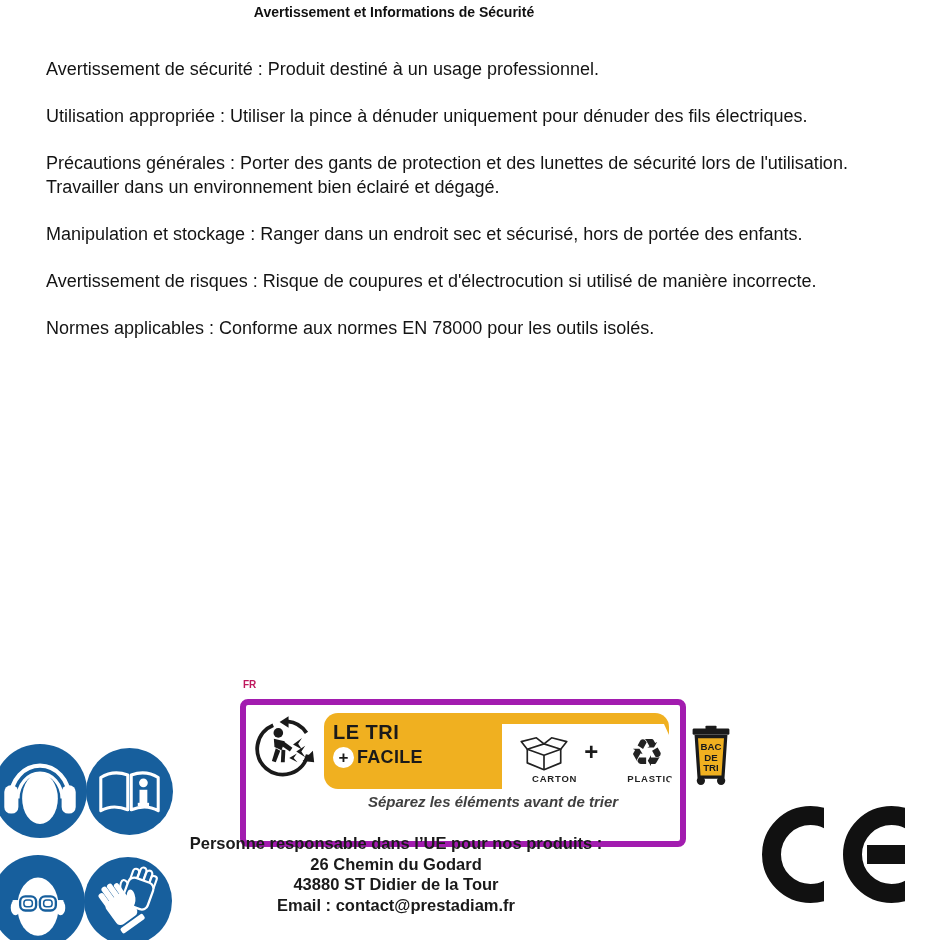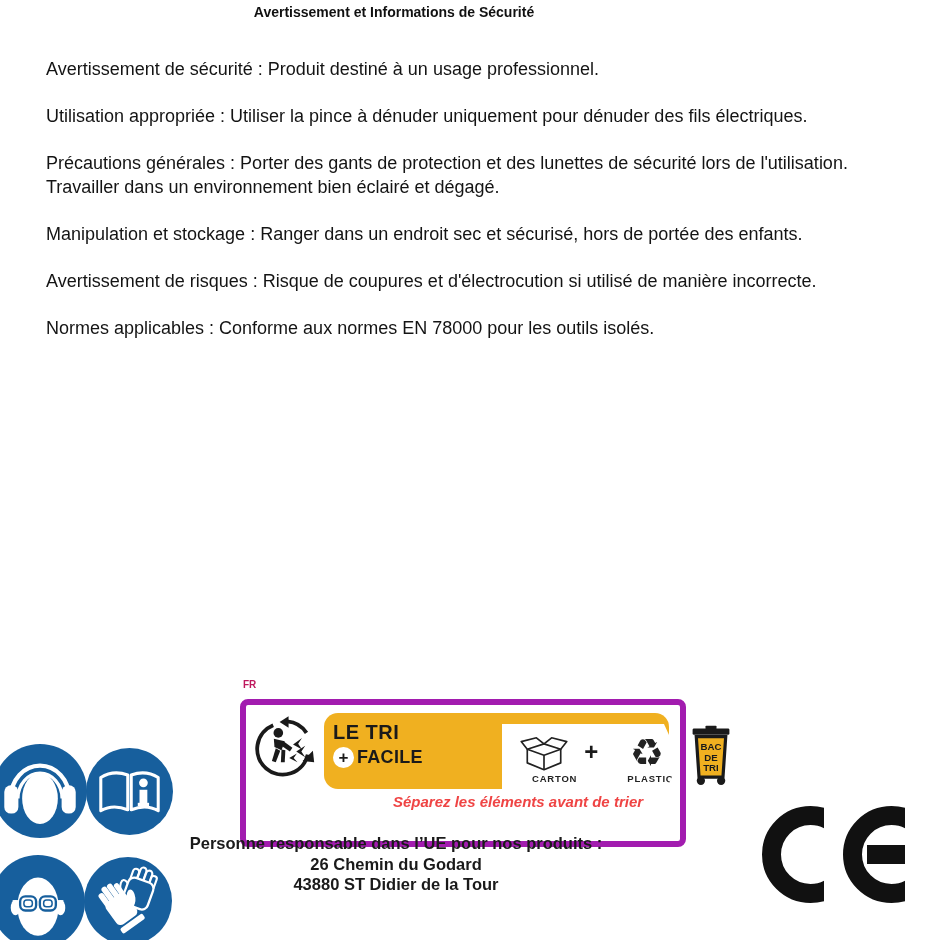--- a/index.html
+++ b/index.html
@@ -49,21 +49,21 @@
     display:flex; align-items:center; justify-content:flex-start;
     padding-left:8px; gap:7px;
   }
   .material { display:flex; flex-direction:column; align-items:center; }
   .material-label { font-size:9.5px; font-weight:bold; letter-spacing:.8px; color:#222; margin-top:1px;margin-left:22px; }
   .materials-plus { font-size:24px; font-weight:bold; color:#1a1a1a; margin-top:-14px; }
   .recycle-glyph { font-size:38px; line-height:38px; color:#222; font-family:"DejaVu Sans", sans-serif; }
   .bin-wrap { position:absolute; left:364px; top:12px; }
   .tri-tagline {
     position:absolute; right:12px; top:88px; width:300px;
-    text-align:center; font-size:15px; font-weight:bold; font-style:italic; color:#ef4444;
+    text-align:left; font-size:15px; font-weight:bold; font-style:italic; color:#404040;
   }
   .address-block {
     position:absolute; left:0; top:833px; width:792px; text-align:center;
     font-size:16.5px; font-weight:bold; line-height:20.5px; color:#1a1a1a;
   }
   .ce-mark { position:absolute; top:806px; }
   .ce-c { left:762px; } .ce-e { left:843px; }
 </style>
 </head>
 <body>
@@ -201,20 +201,21 @@
     </div>
   </div>
 
   <div class="tri-tagline">Séparez les éléments avant de trier</div>
 </div>
 
 <div class="address-block">
   <div>Personne responsable dans l’UE pour nos produits :</div>
   <div>26 Chemin du Godard</div>
   <div>43880 ST Didier de la Tour</div>
+  <div>Email : contact@prestadiam.fr</div>
 </div>
 
 <div class="ce-mark ce-c">
   <svg width="62" height="97" viewBox="0 0 62 97">
     <defs>
         <clipPath id="ceclipC">
           <rect x="0" y="0" width="62" height="97"></rect>
         </clipPath>
       </defs>
     <g clip-path="url(#ceclipC)">

